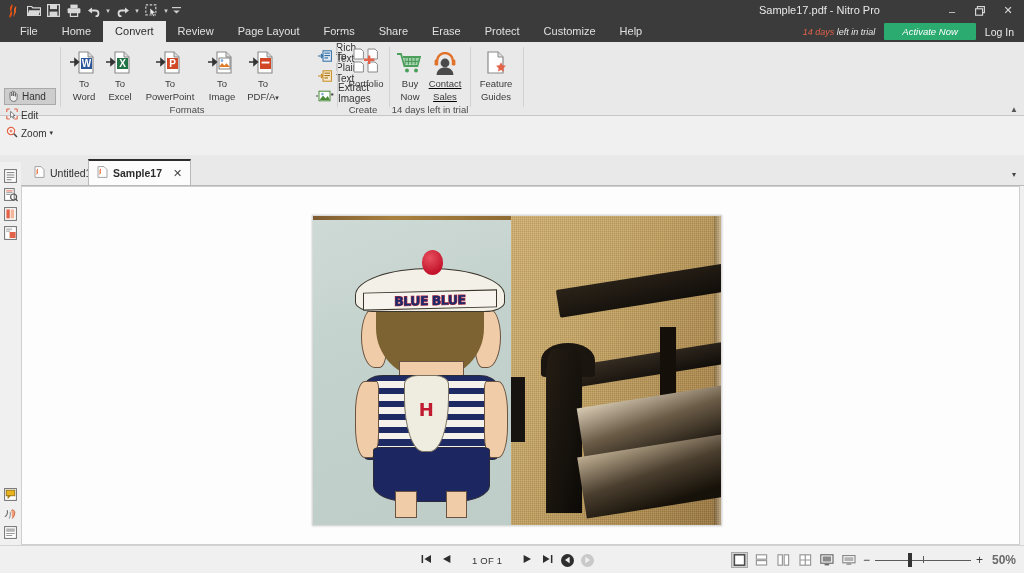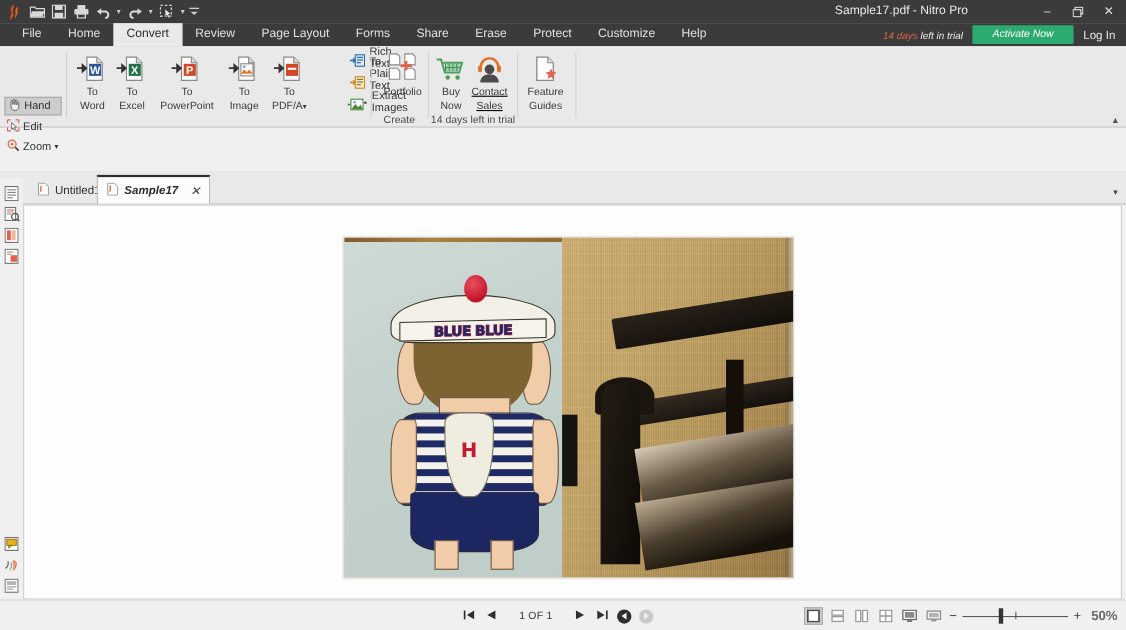--- a/index.html
+++ b/index.html
@@ -515,20 +515,21 @@
               <path d="M0 6h2" stroke="#4a4a4a" stroke-width="1.2"></path>
               <rect x="3" y="1.2" width="11" height="9.6" fill="#fff" stroke="#4a8a3a" stroke-width="1"></rect>
               <path d="M3.6 10 l3.4-4.4 2.6 3 2.2-2.6 2 4z" fill="#4a8a3a"></path>
               <circle cx="6.4" cy="4" r="1.2" fill="#7aa6d8"></circle>
               <circle cx="16.2" cy="4.4" r="1.2" fill="#4a4a4a"></circle>
             </svg>
         </span>
         <span>Extract Images</span>
       </div>
 
+      <div class="glabel" style="left:0; width:250px;">Formats</div>
     </div>
 
     <div class="rsep" style="left:337px;"></div>
 
     <div class="rgroup" style="left:338px; width:50px;">
       <div class="bigbtn" style="left:6px; width:44px;">
         <div class="ico">
           <svg width="32" height="28" viewBox="0 0 32 28">
               <path d="M4 1h7l2.4 2.4V11H4z" fill="#fff" stroke="#8a8a8a" stroke-width="1"></path>
               <path d="M18 1h7l2.4 2.4V11H18z" fill="#fff" stroke="#8a8a8a" stroke-width="1"></path>
@@ -599,21 +600,21 @@
   <div class="docbar">
     <div class="dtab" style="left:26px;">
       <span>
         <svg width="11" height="12" viewBox="0 0 11 12">
             <path d="M1 .6h6l3 3v7.8H1z" fill="#fff" stroke="#9a9a9a" stroke-width=".9"></path>
             <path d="M3.6 2.4c1 1.4-.6 2.2.2 3.6.4 1-.6 1.8-1.2 2.8-.8-1.4.8-2.2 0-3.6-.4-.9.4-1.8 1-2.8z" fill="#e8500f"></path>
           </svg>
       </span>
       <span>Untitled1</span>
     </div>
-    <div class="dtab active" style="left:88px;font-style:italic;">
+    <div class="dtab active" style="left:88px;">
       <span>
         <svg width="11" height="12" viewBox="0 0 11 12">
             <path d="M1 .6h6l3 3v7.8H1z" fill="#fff" stroke="#9a9a9a" stroke-width=".9"></path>
             <path d="M3.6 2.4c1 1.4-.6 2.2.2 3.6.4 1-.6 1.8-1.2 2.8-.8-1.4.8-2.2 0-3.6-.4-.9.4-1.8 1-2.8z" fill="#e8500f"></path>
           </svg>
       </span>
       <span style="font-weight:bold;">Sample17</span>
       <span class="x">✕</span>
     </div>
     <div class="tab-overflow">▾</div>

